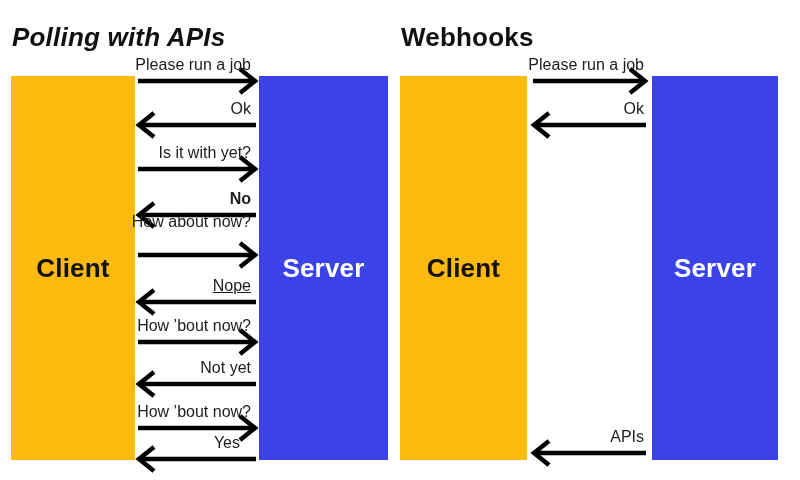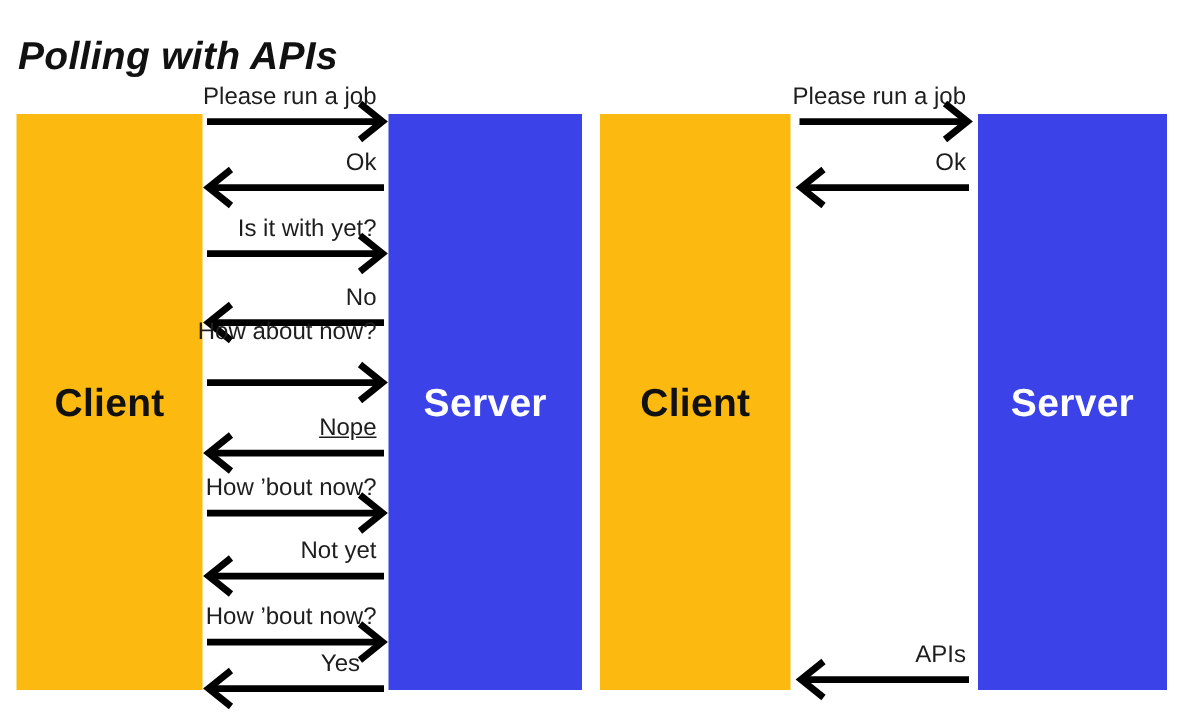--- a/index.html
+++ b/index.html
@@ -79,21 +79,21 @@
         <div class="msg-label" style="top: 99px; right: 8px;">Ok</div>
         <svg width="124" height="30" viewBox="0 0 124 30" class="arrow-svg" style="top: 110px;">
           <line y1="15" y2="15" x1="121" x2="6" stroke="#000000" stroke-width="4.5" fill="none"></line>
           <polyline points="19,3 4,15 19,27" stroke="#000000" stroke-width="4.5" fill="none"></polyline>
         </svg>
         <div class="msg-label" style="top: 143px; right: 8px;">Is it with yet?</div>
         <svg width="124" height="30" viewBox="0 0 124 30" class="arrow-svg" style="top: 154px;">
           <line y1="15" y2="15" x1="3" x2="118" stroke="#000000" stroke-width="4.5" fill="none"></line>
           <polyline points="105,3 120,15 105,27" stroke="#000000" stroke-width="4.5" fill="none"></polyline>
         </svg>
-        <div class="msg-label" style="top: 189px; right: 8px;">No</div>
+        <div class="msg-label" style="top: 189px; right: 8px; font-weight: bold;">No</div>
         <svg width="124" height="30" viewBox="0 0 124 30" class="arrow-svg" style="top: 200px;">
           <line y1="15" y2="15" x1="121" x2="6" stroke="#000000" stroke-width="4.5" fill="none"></line>
           <polyline points="19,3 4,15 19,27" stroke="#000000" stroke-width="4.5" fill="none"></polyline>
         </svg>
         <div class="msg-label" style="top: 212px; right: 8px;">How about now?</div>
         <svg width="124" height="30" viewBox="0 0 124 30" class="arrow-svg" style="top: 240px;">
           <line y1="15" y2="15" x1="3" x2="118" stroke="#000000" stroke-width="4.5" fill="none"></line>
           <polyline points="105,3 120,15 105,27" stroke="#000000" stroke-width="4.5" fill="none"></polyline>
         </svg>
         <div class="msg-label" style="top: 276px; right: 8px; text-decoration: underline;">Nope</div>
@@ -118,20 +118,21 @@
         </svg>
         <div class="msg-label" style="top: 433px; right: 19px;">Yes</div>
         <svg width="124" height="30" viewBox="0 0 124 30" class="arrow-svg" style="top: 444px;">
           <line y1="15" y2="15" x1="121" x2="6" stroke="#000000" stroke-width="4.5" fill="none"></line>
           <polyline points="19,3 4,15 19,27" stroke="#000000" stroke-width="4.5" fill="none"></polyline>
         </svg>
       </div>
   </section>
 
   <section class="panel" data-panel="1">
+    <h1 class="title">Webhooks</h1>
     <div class="box client">
       <span class="box-label">Client</span>
     </div>
     <div class="box server">
       <span class="box-label">Server</span>
     </div>
     <div class="lane">
         <div class="msg-label" style="top: 55px; right: 8px;">Please run a job</div>
         <svg width="125" height="30" viewBox="0 0 125 30" class="arrow-svg" style="top: 66px;">
           <line y1="15" y2="15" x1="6" x2="116" stroke="#000000" stroke-width="4.5" fill="none"></line>

